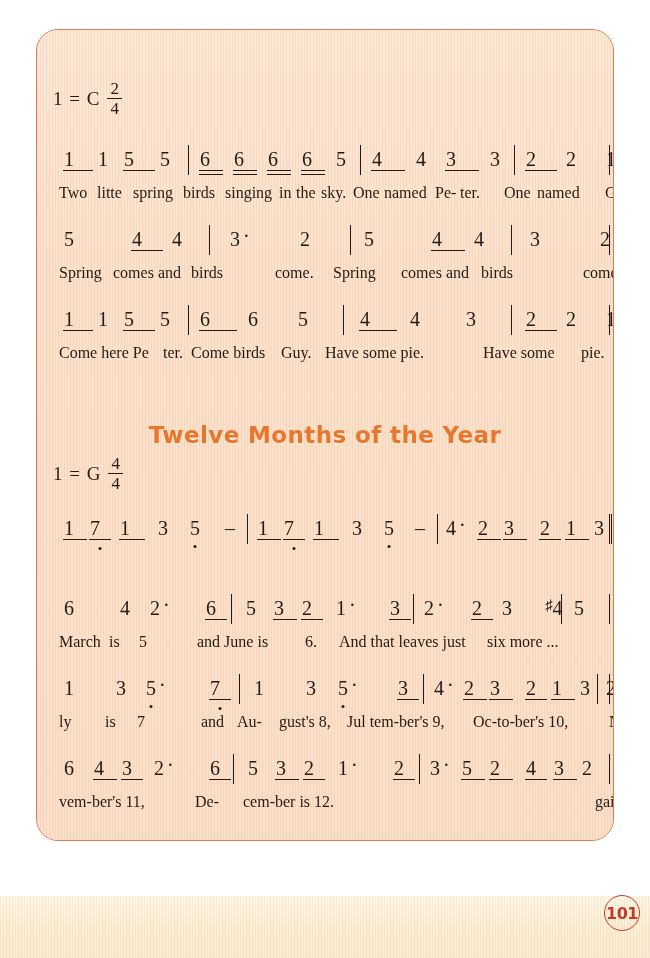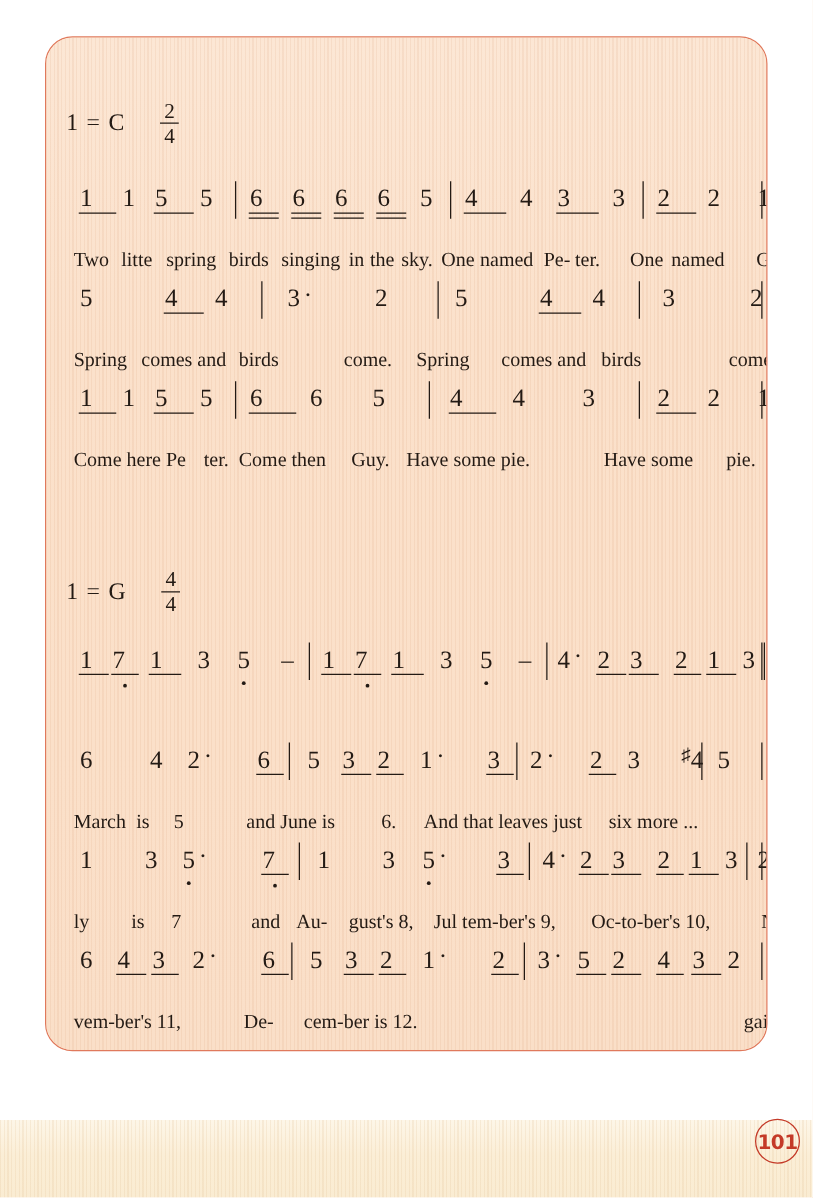--- a/index.html
+++ b/index.html
@@ -93,21 +93,21 @@
   .keysig {
     position: absolute;
     display: flex;
     align-items: center;
     font-family: "Liberation Serif", serif;
     font-size: 19px;
     color: #231a14;
   }
   #keysig-1 { left: 16px; top: 50px; }
   #keysig-2 { left: 16px; top: 425px; }
-  .keysig .key-text { margin-right: 28px; letter-spacing: 1px; }
+  .keysig .key-text { margin-right: 7px; letter-spacing: 1px; }
   .timesig {
     display: inline-flex;
     flex-direction: column;
     align-items: center;
     line-height: 1.0;
     font-size: 17px;
   }
   .timesig .top {
     padding: 0 3px 1px 3px;
     border-bottom: 1.4px solid #231a14;
@@ -138,21 +138,21 @@
   }
 
   
   .tok {
     position: absolute;
     top: 0;
     white-space: nowrap;
   }
   .lyr {
     position: absolute;
-    top: 16px;
+    top: 0;
     white-space: nowrap;
     font-family: Liberation Serif, serif;
   }
 
   
   .note {
     position: relative;
     display: inline-block;
     padding: 0 1px 0 1px;
     line-height: 22px;
@@ -334,28 +334,29 @@
             <span class="tok" style="left: 512px;"><span class="note">2</span></span>
             <span class="tok" style="left: 552px;"><span class="note">1</span></span>
             <span class="barline" style="left: 135px;"></span>
             <span class="barline" style="left: 290px;"></span>
             <span class="barline" style="left: 458px;"></span>
             <span class="barline" style="left: 556px;"></span>
           </div>
         <div class="lyric-row">
             <span class="lyr" style="left: 6px;">Come here Pe</span>
             <span class="lyr" style="left: 110px;">ter.</span>
-            <span class="lyr" style="left: 138px;">Come then</span>
+            <span class="lyr" style="left: 138px;">Come birds</span>
             <span class="lyr" style="left: 228px;">Guy.</span>
             <span class="lyr" style="left: 272px;">Have some pie.</span>
             <span class="lyr" style="left: 430px;">Have some</span>
             <span class="lyr" style="left: 528px;">pie.</span>
           </div>
       </div>
 
+      <div class="song-title" id="title-2">Twelve Months of the Year</div>
 
       <div class="keysig" id="keysig-2">
         <span class="key-text">1 = G</span>
         <span class="timesig">
           <span class="top">4</span>
           <span class="bottom">4</span>
         </span>
       </div>
 
       <div class="staff" style="top:487px">

